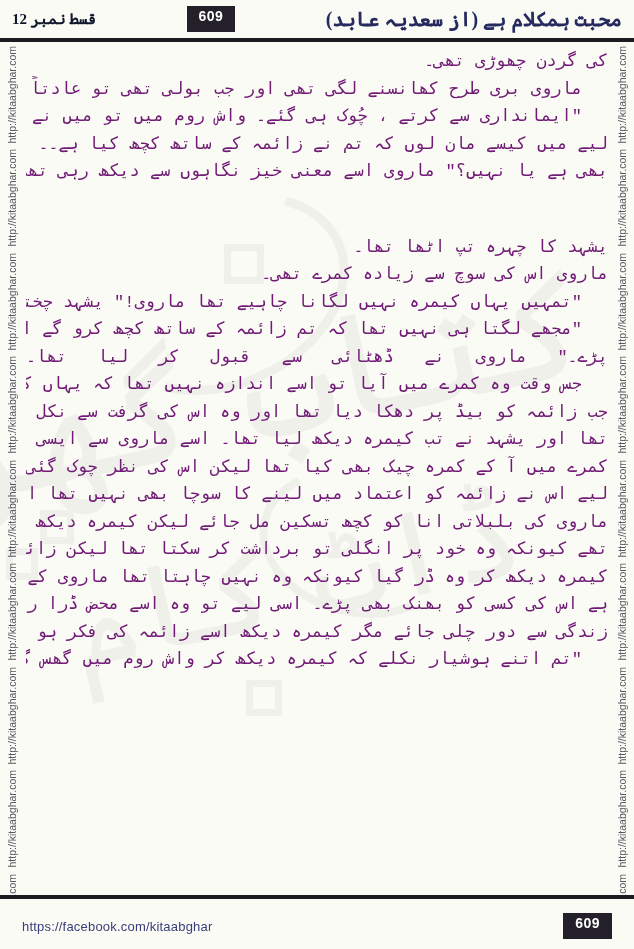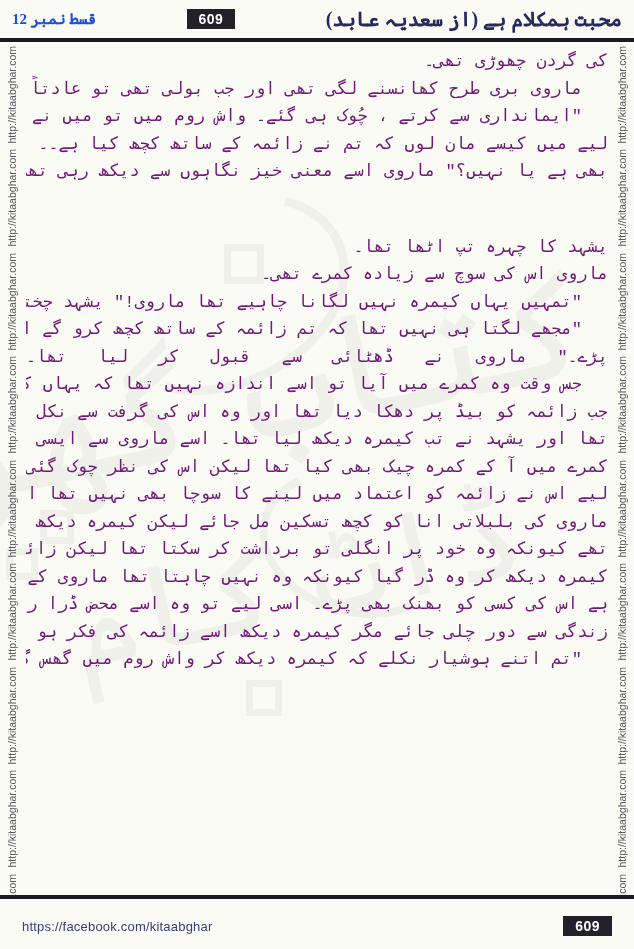--- a/index.html
+++ b/index.html
@@ -109,31 +109,31 @@
     font-size: 20px;
     font-weight: bold;
     color: #262a5e;
     white-space: nowrap;
     letter-spacing: 0px;
   }
   .header-episode {
     font-family: "Liberation Serif", serif;
     font-size: 15px;
     font-weight: bold;
-    color: #1d4ed8;
+    color: #0f172a;
     white-space: nowrap;
     direction: rtl;
   }
   .page-badge {
     background: #242029;
     color: #ffffff;
     font-family: "Liberation Sans", sans-serif;
     font-size: 14px;
     font-weight: bold;
-    padding: 3px 12px 1px 12px;
+    padding: 3px 12px 8px 12px;
     line-height: 1.1;
     letter-spacing: 0.5px;
     direction: ltr;
   }
 
   .rule {
     position: relative;
     z-index: 3;
     height: 4px;
     background: #1d1b22;

